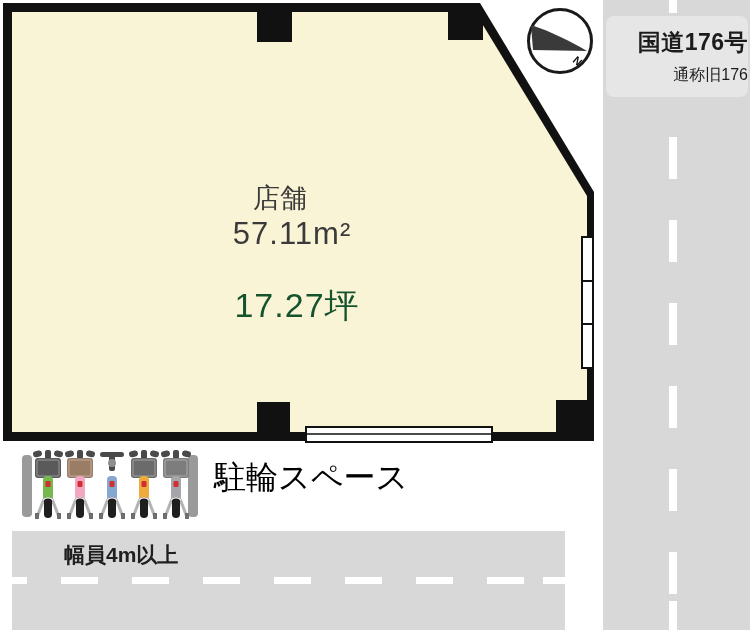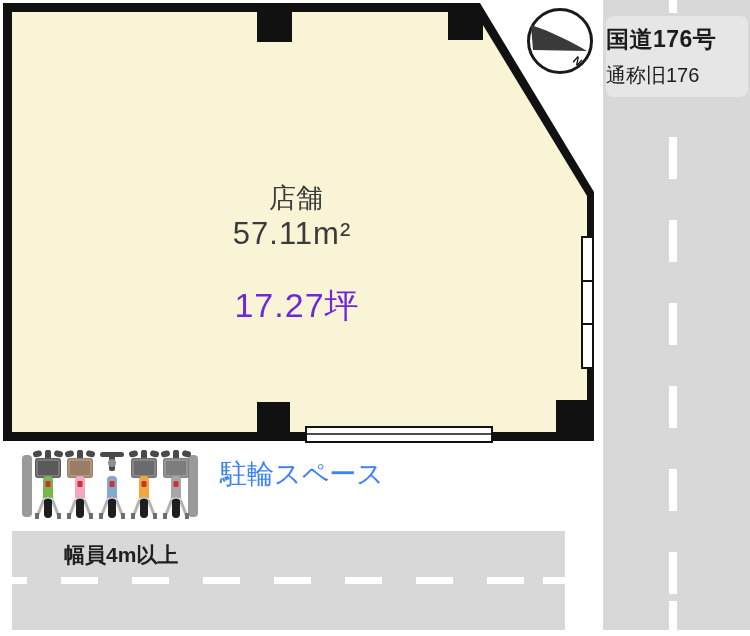--- a/index.html
+++ b/index.html
@@ -9,31 +9,31 @@
   
   .road-right{left:603px;top:0;width:147px;height:630px;}
   .dash-v{left:669px;top:0;width:8px;height:630px;
     background-image:repeating-linear-gradient(to bottom,#ffffff 0 42px,rgba(0,0,0,0) 42px 83px);
     background-position:0 -29px;}
   .road-bottom{left:12px;top:531px;width:553px;height:99px;}
   .dash-h{left:12px;top:577px;width:553px;height:7px;
     background-image:repeating-linear-gradient(to right,#ffffff 0 37px,rgba(0,0,0,0) 37px 71px);
     background-position:-22px 0;}
   .road-label-box{left:606px;top:16px;width:142px;height:81px;border-radius:8px;
-    display:flex;flex-direction:column;align-items:flex-start;justify-content:center;gap:7px;}
+    display:flex;flex-direction:column;align-items:flex-end;justify-content:center;gap:7px;}
   .road-name-1{font-size:23px;font-weight:bold;color:#1c1c1c;letter-spacing:0.5px;white-space:nowrap;}
-  .road-name-2{font-size:20px;color:#1c1c1c;white-space:nowrap;}
+  .road-name-2{font-size:16px;color:#1c1c1c;white-space:nowrap;}
   .road-width-label{left:36px;top:541px;font-size:21px;font-weight:bold;color:#202020;white-space:nowrap;margin-left:28px;}
   
   .t-center{transform:translateX(-50%);white-space:nowrap;color:#3a3a3a;}
-  .room-label{left:296px;top:180px;font-size:27px;}
+  .room-label{left:280px;top:180px;font-size:27px;}
   .area-m2{left:292px;top:216px;font-size:31px;letter-spacing:1px;}
-  .area-tsubo{left:297px;top:283px;font-size:34px;letter-spacing:1px;color:#6d28d9;}
+  .area-tsubo{left:297px;top:283px;font-size:34px;letter-spacing:1px;color:#14532d;}
   .shutter-label{left:425px;top:382px;font-size:22px;}
-  .bike-label{left:220px;top:456px;font-size:27px;color:#3b82f6;white-space:nowrap;}
+  .bike-label{left:214px;top:456px;font-size:32px;color:#000000;white-space:nowrap;}
 </style>
 </head>
 <body>
 
 <div class="stage">
 
   <div class="abs road-right" style="background-color: rgb(216, 216, 216);"></div>
   <div class="abs dash-v"></div>
 
   <div class="abs road-bottom" style="background-color: rgb(216, 216, 216);"></div>

